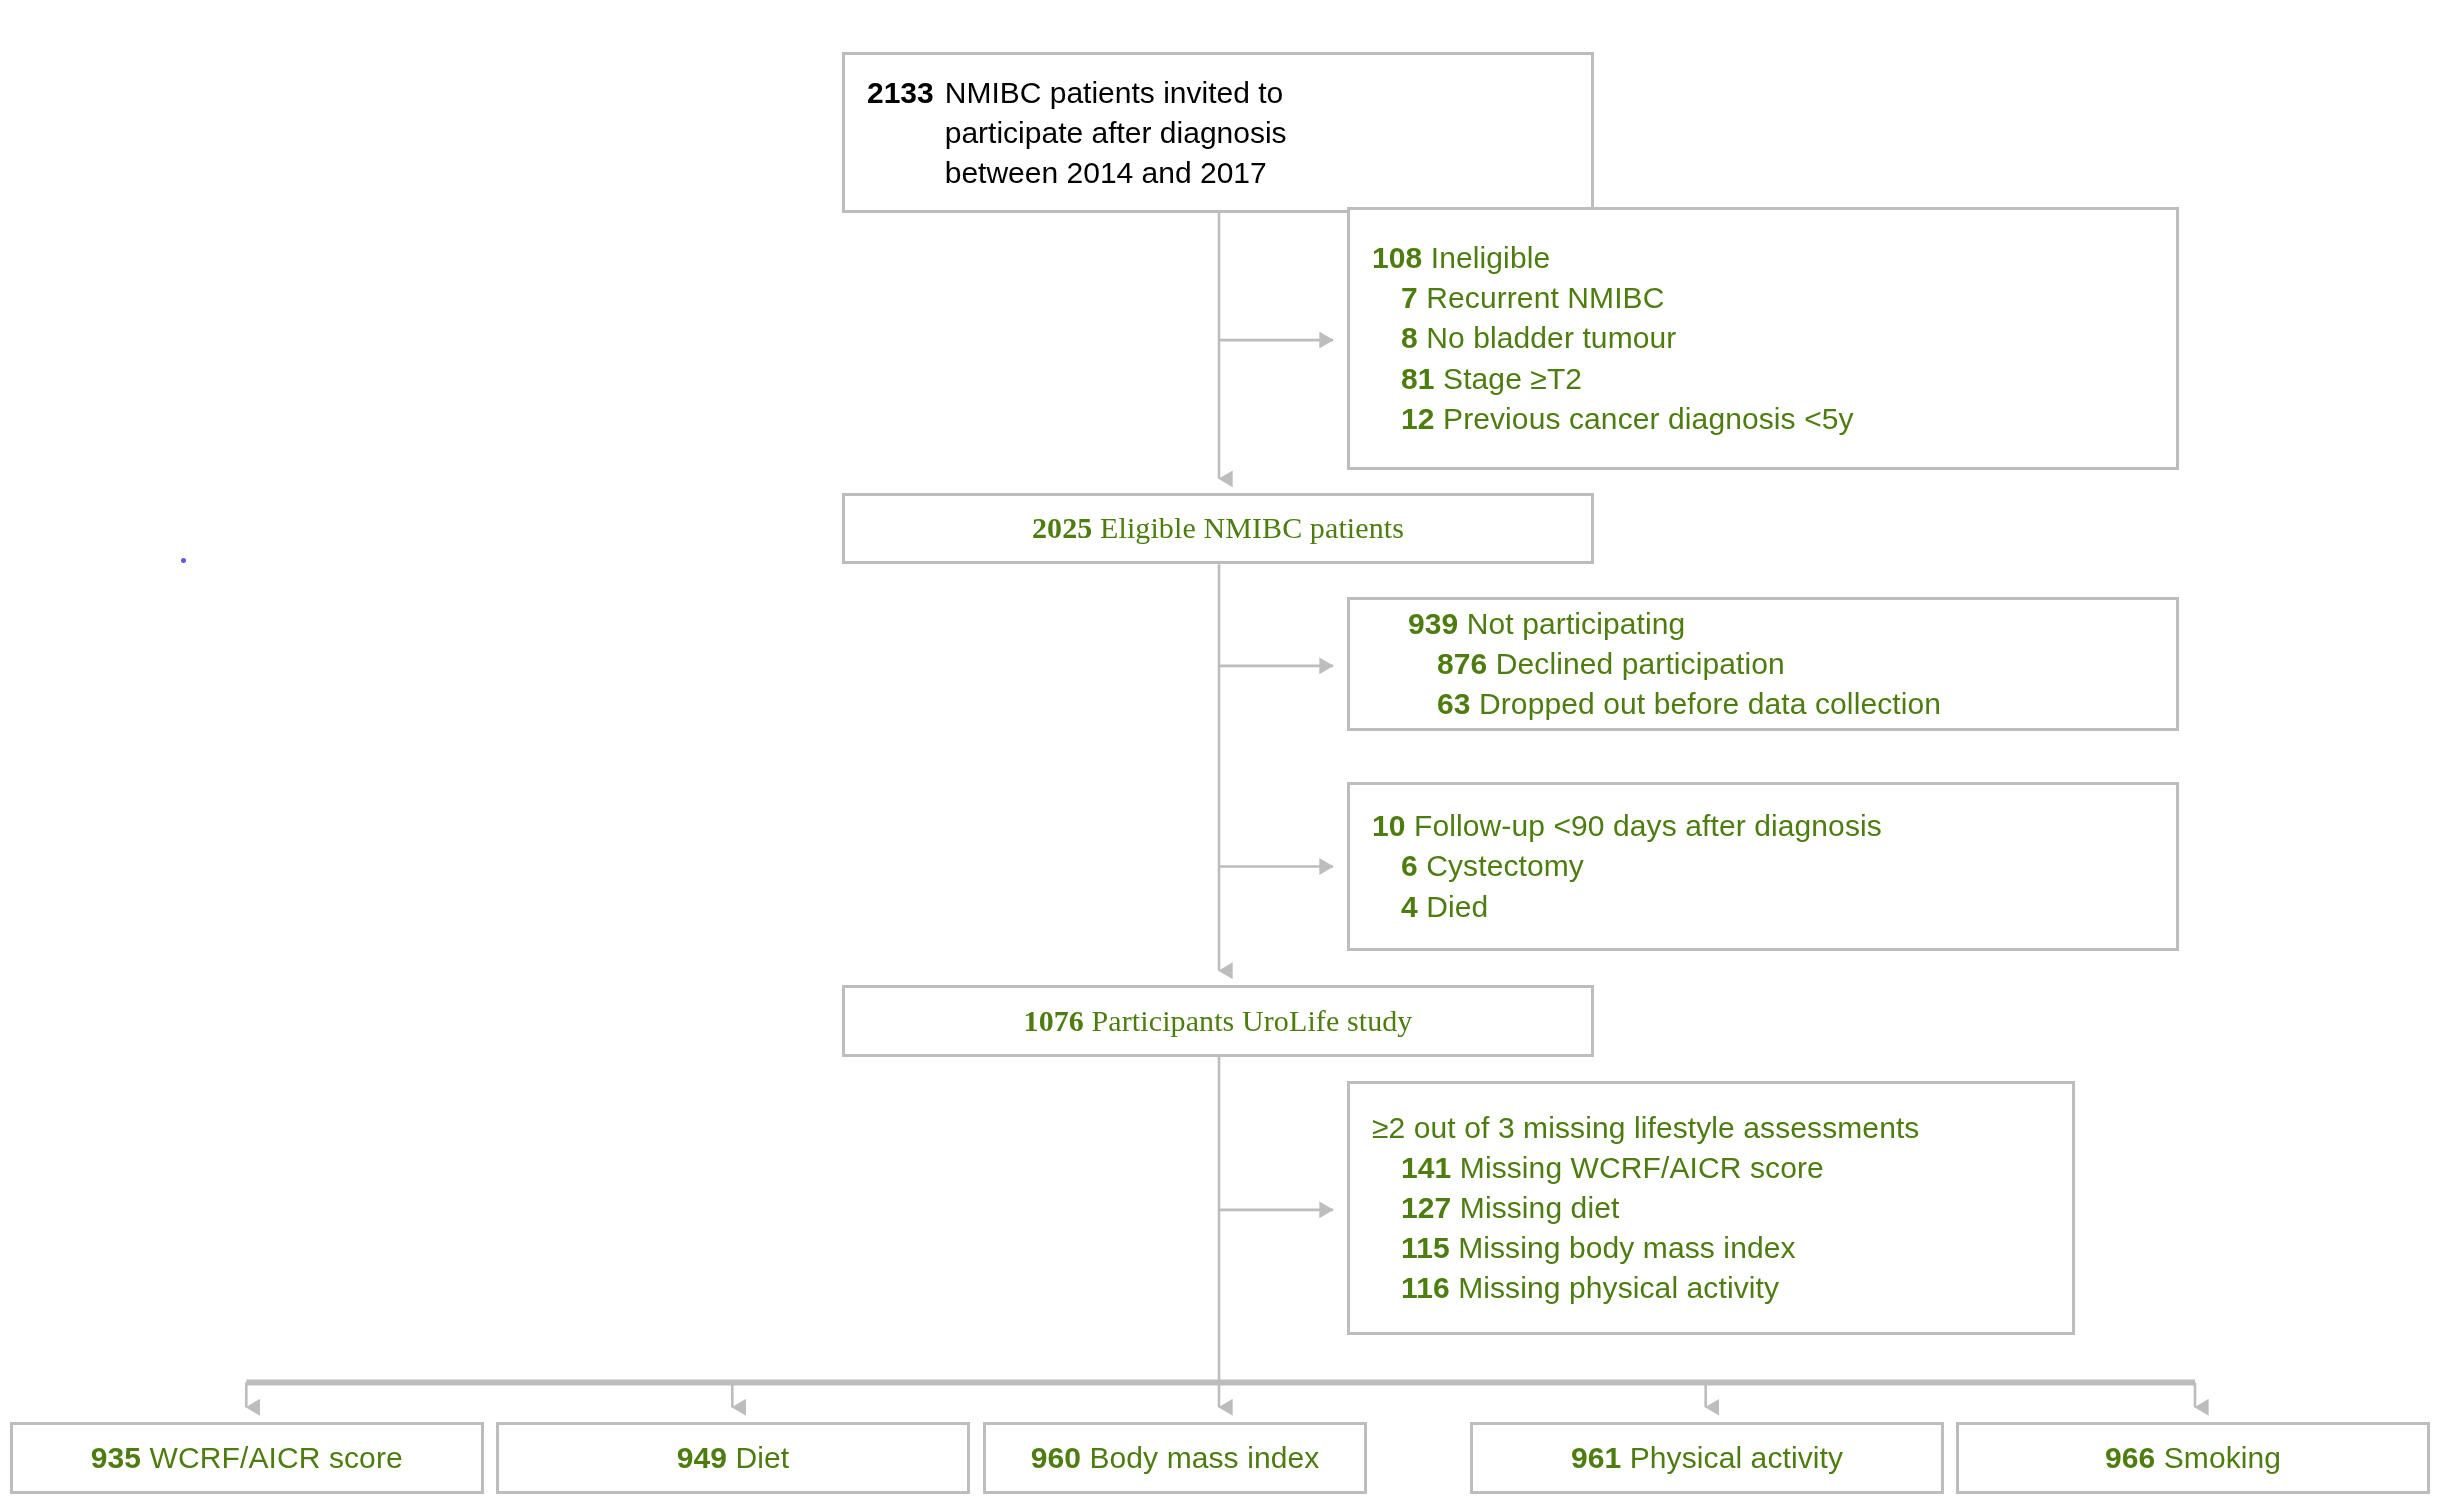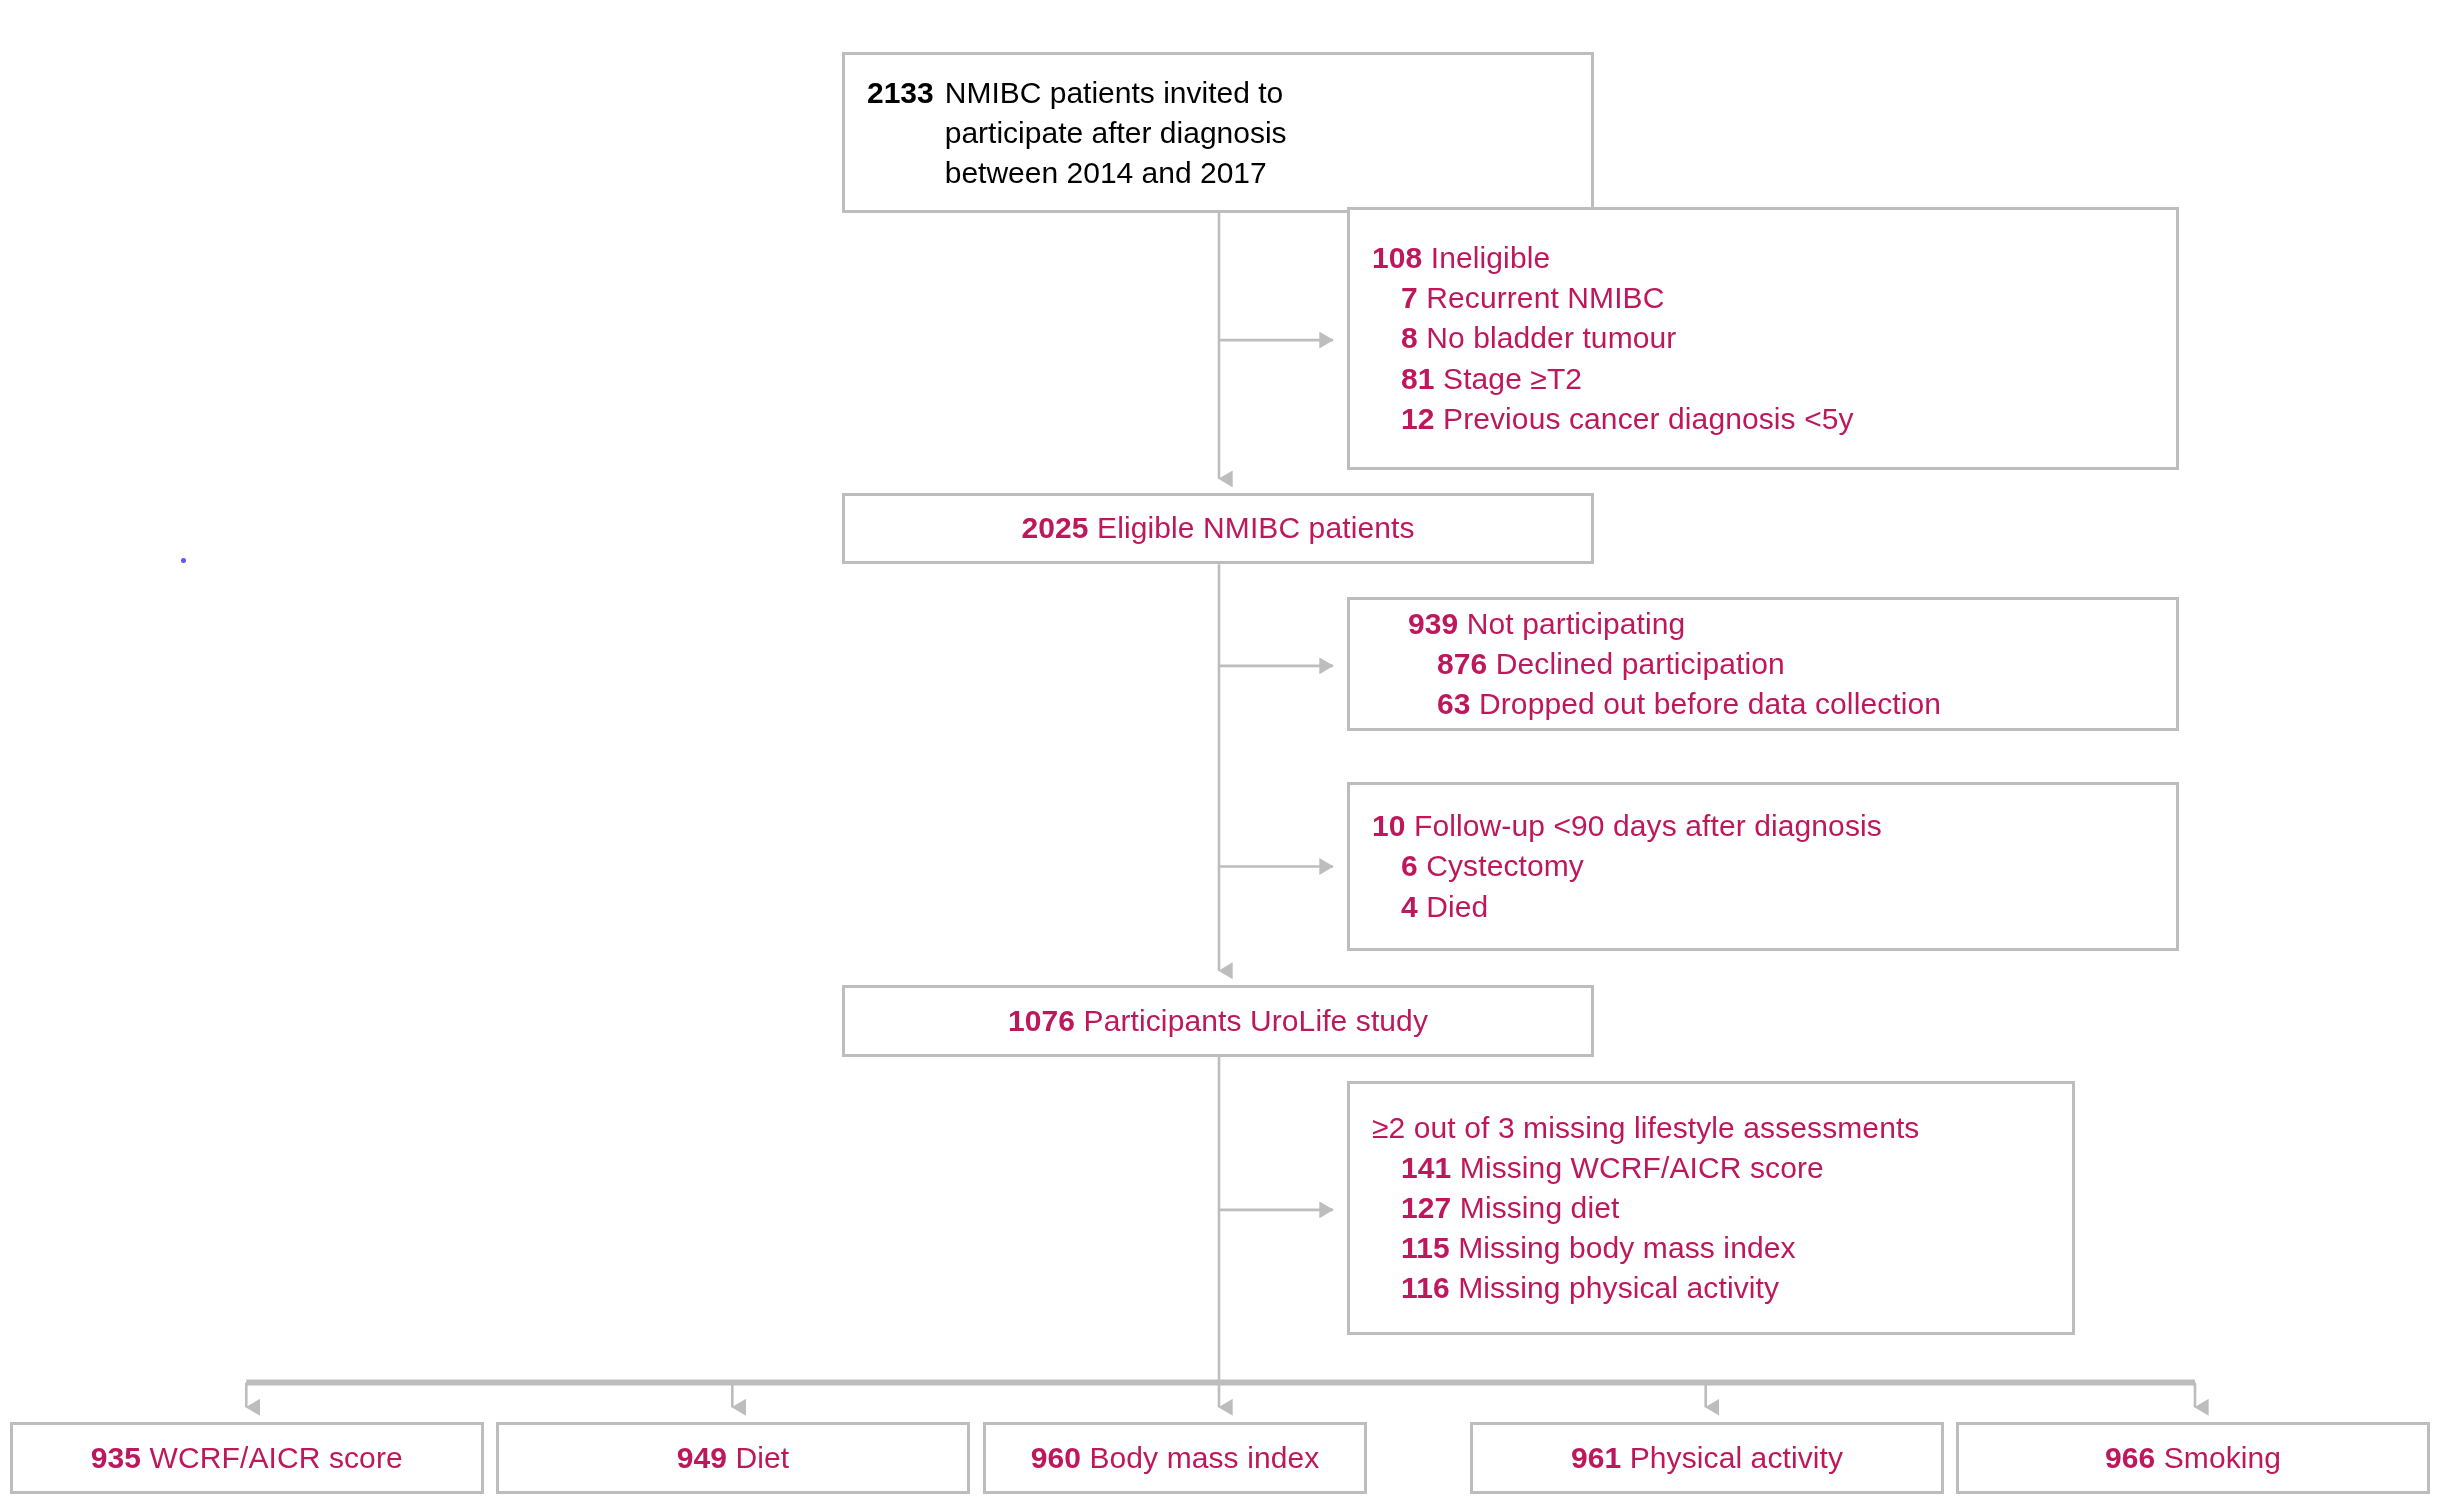--- a/index.html
+++ b/index.html
@@ -44,33 +44,34 @@
     overflow: hidden;
   }
 
   .node-inner {
     width: 100%;
     padding: 0 22px;
   }
 
   .line {
     display: block;
-    color: #be185d;
+    color: #4d7c0f;
     font-size: 30px;
     line-height: 1.34;
     white-space: nowrap;
     letter-spacing: 0.1px;
   }
   .line .num {
     font-weight: bold;
   }
 
   
   .node.center .node-inner {
     text-align: center;
+    font-family: Liberation Serif, serif;
   }
   .node.center .line {
     display: inline-block;
   }
 
   
   .hang {
     display: flex;
     align-items: flex-start;
   }

